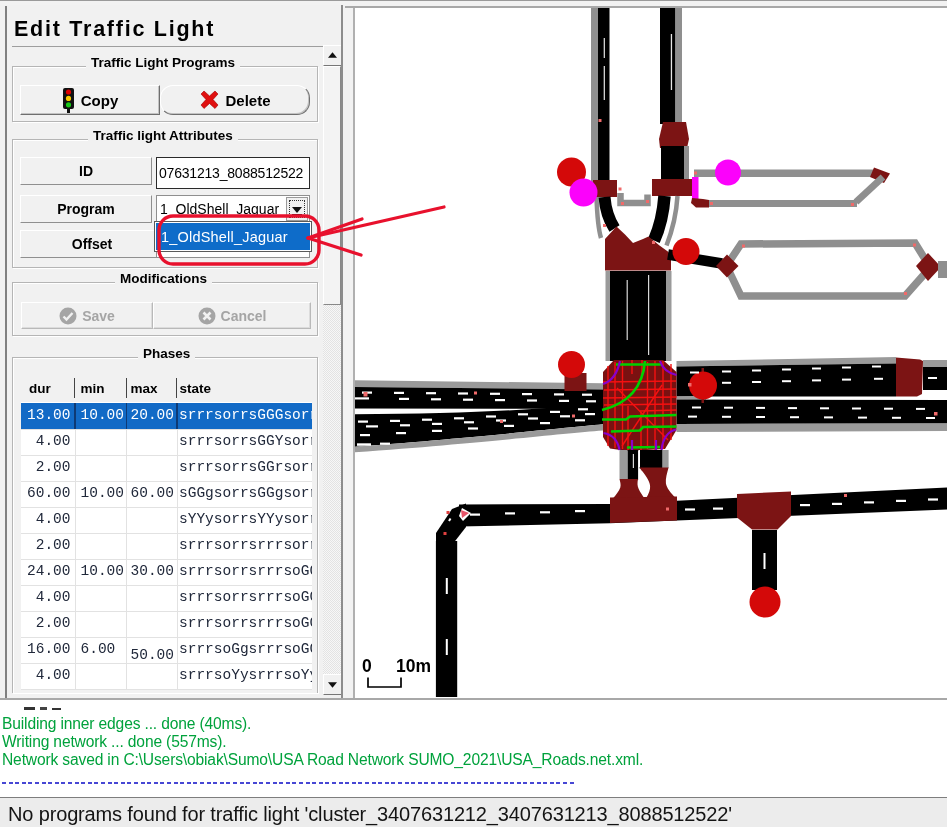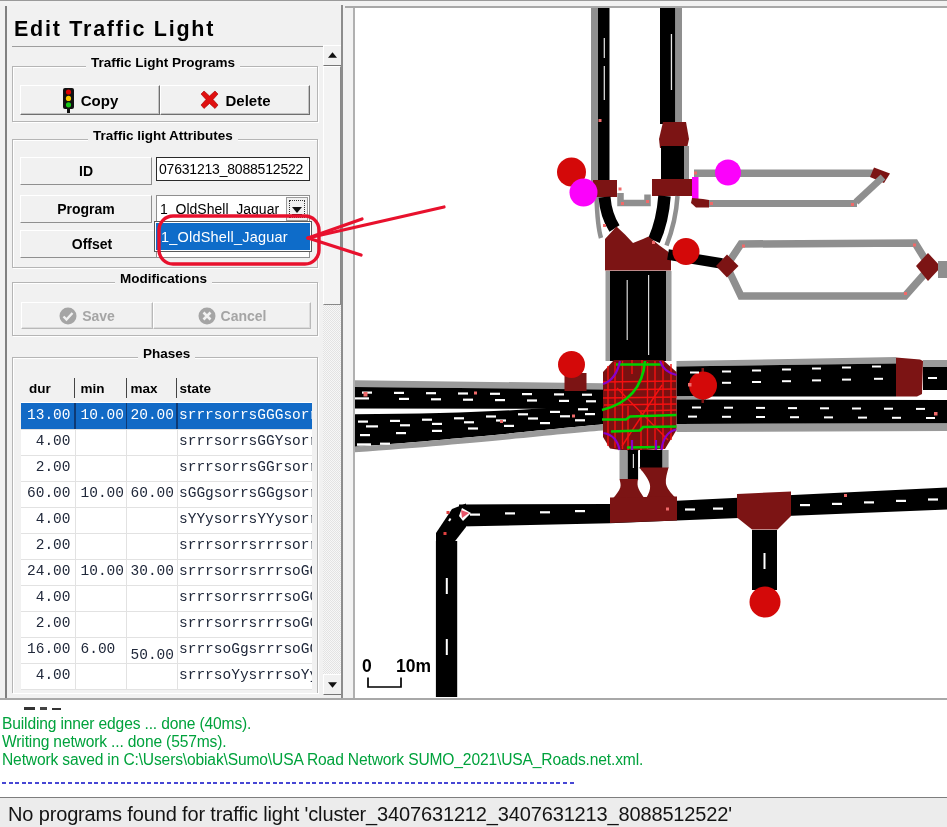--- a/index.html
+++ b/index.html
@@ -38,29 +38,29 @@
 <div class="grp" style="left:12px;top:66px;width:306px;height:56px;"></div>
 <div class="glab" style="left:86px;top:55px;">Traffic Light Programs</div>
 <div class="btn" style="left:20px;top:85px;width:140px;height:30px;">
   <svg width="13" height="25" viewBox="0 0 13 25" style="margin-right:6px">
     <rect x="1" y="0" width="11" height="21" rx="2" fill="#111"></rect>
     <rect x="5" y="21" width="3" height="4" fill="#111"></rect>
     <circle cx="6.5" cy="4" r="2.6" fill="#e00000"></circle>
     <circle cx="6.5" cy="10.4" r="2.6" fill="#f7c800"></circle>
     <circle cx="6.5" cy="16.8" r="2.6" fill="#18c818"></circle>
   </svg>Copy</div>
-<div class="btn" style="left:160px;top:85px;width:150px;height:30px;">
+<div class="btn" style="left:160px;top:85px;width:150px;height:30px;border-radius:13px;">
   <svg width="21" height="20" viewBox="0 0 21 20" style="margin-right:5px">
     <path d="M2 4 L5 1 L10.5 6 L16 1 L19 4 L14 9.5 L19 15 L16 18.5 L10.5 13.5 L5 18.5 L2 15 L7 9.5 Z" fill="#e01010" stroke="#a00000" stroke-width="0.6"></path>
   </svg>Delete</div>
 
 <div class="grp" style="left:12px;top:139px;width:306px;height:129px;"></div>
 <div class="glab" style="left:88px;top:128px;">Traffic light Attributes</div>
 <div class="cell" style="left:20px;top:157px;width:132px;height:28px;">ID</div>
-<div class="fld" style="left:156px;top:157px;width:154px;height:24px;border:1px solid #2a2a2a;padding-left:2px;letter-spacing:-0.2px;">07631213_8088512522</div>
+<div class="fld" style="left:156px;top:157px;width:154px;height:32px;border:1px solid #2a2a2a;padding-left:2px;letter-spacing:-0.2px;">07631213_8088512522</div>
 <div class="cell" style="left:20px;top:195px;width:132px;height:28px;">Program</div>
 <div class="fld" style="left:156px;top:195px;width:154px;height:28px;border:1px solid #8f8f8f;padding-left:3px;">1_OldShell_Jaguar
   <div class="a" style="right:1px;top:1px;width:22px;height:24px;background:#f1f1f1;border:1px solid #9a9a9a;">
      <div class="a" style="left:2px;top:2px;width:16px;height:18px;border:1px dotted #333;"></div>
      <svg class="a" width="10" height="6" viewBox="0 0 10 6" style="left:5px;top:9px">
         <path d="M0 0 L10 0 L5 6 Z" fill="#111"></path>
       </svg>
      <div class="a" style="left:5px;top:16px;width:10px;height:1.5px;background:#111"></div>
   </div>
 </div>

